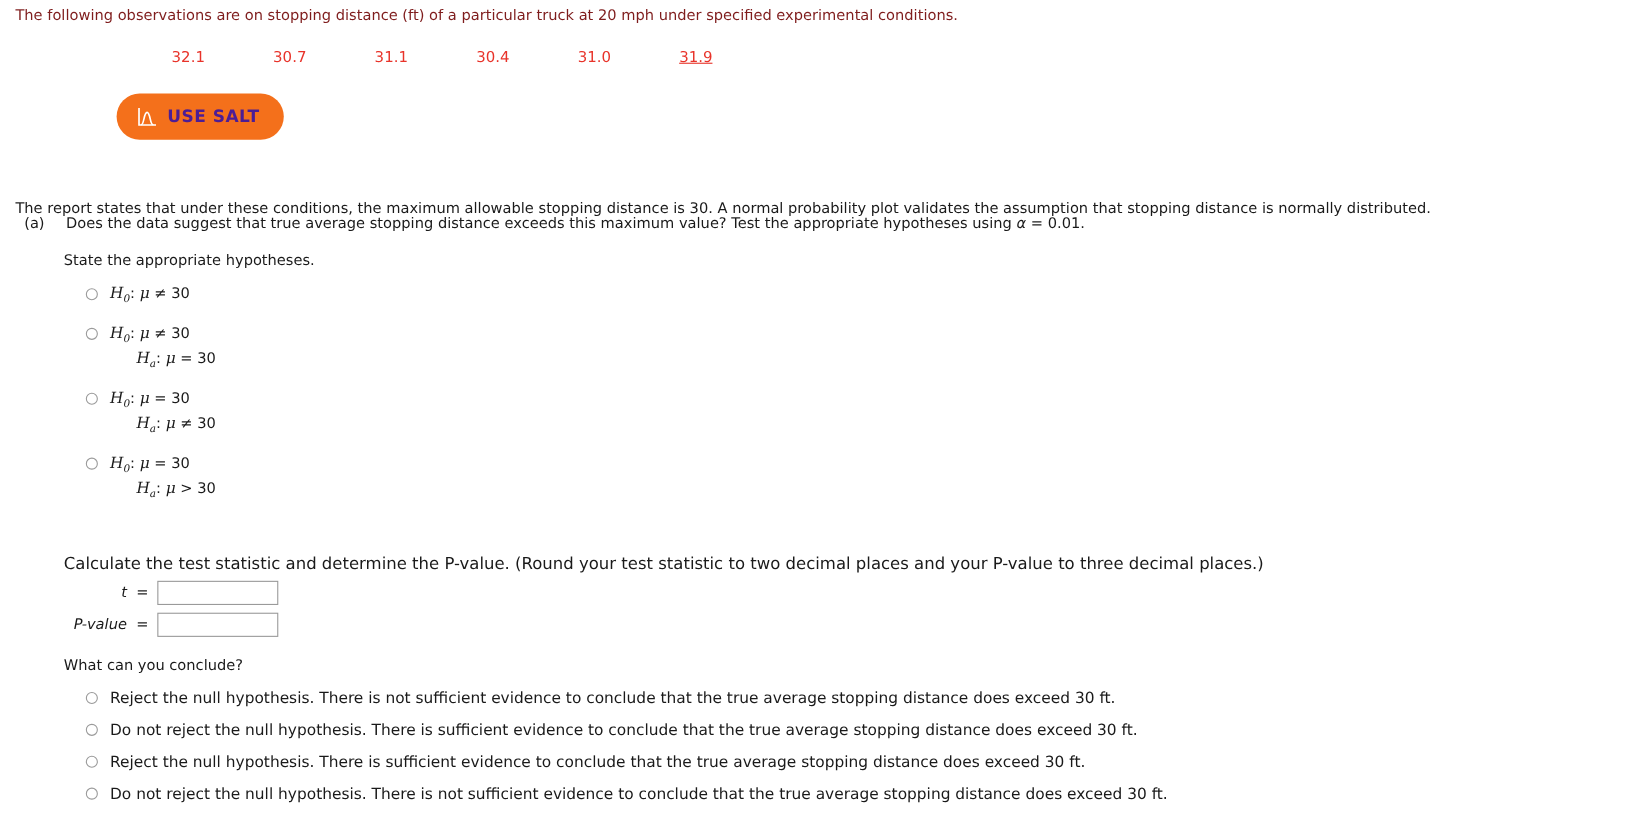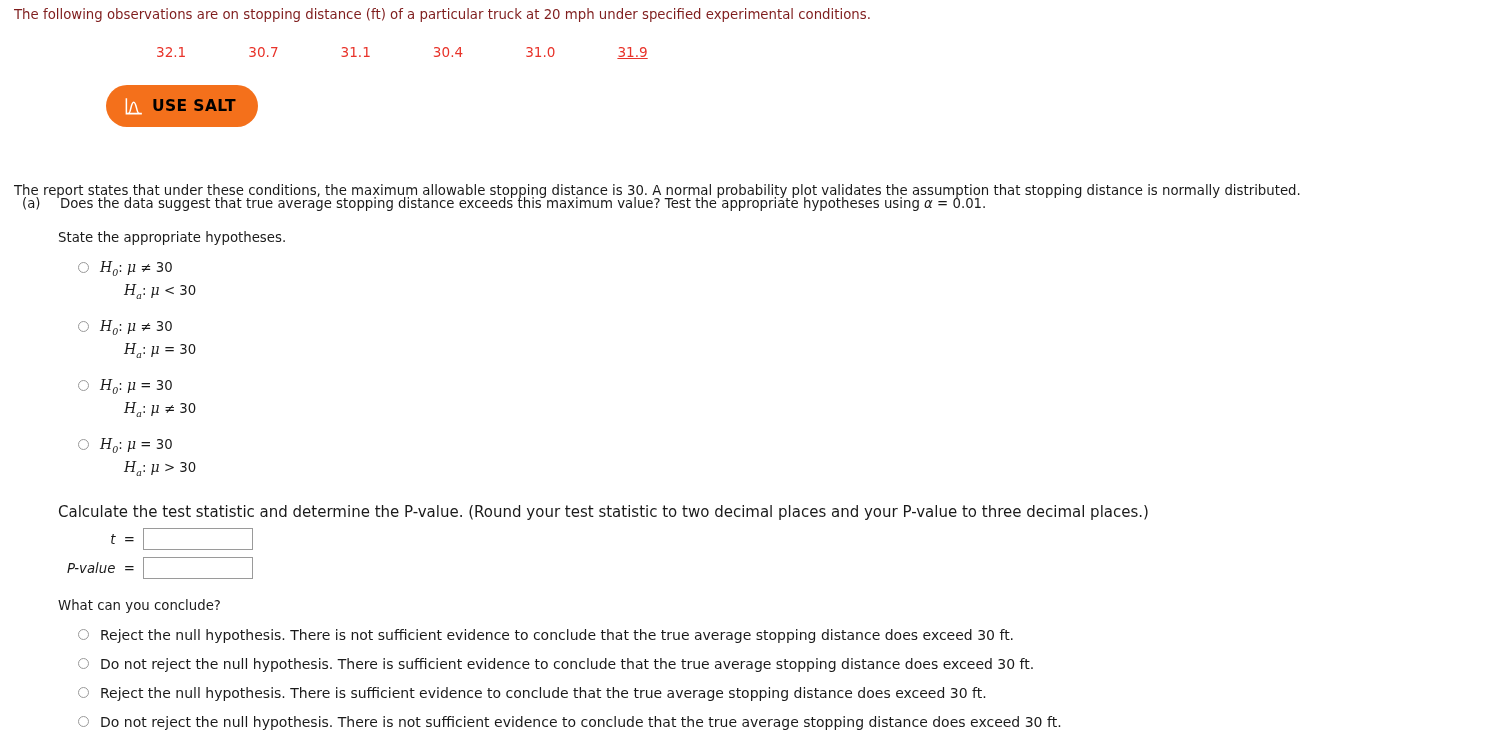--- a/index.html
+++ b/index.html
@@ -43,21 +43,21 @@
   .salt-btn {
     position: absolute;
     left: 106px;
     top: 85px;
     height: 42px;
     box-sizing: border-box;
     padding: 0 22px 0 18px;
     background: #f4701b;
     border: none;
     border-radius: 21px;
-    color: #000000;
+    color: #4c1d95;
     font-family: "DejaVu Sans", sans-serif;
     font-size: 15.5px;
     font-weight: bold;
     letter-spacing: 0.4px;
     display: flex;
     align-items: center;
     gap: 9px;
     cursor: pointer;
   }
   .salt-icon { display: block; width: 19px; height: 19px; }
@@ -219,23 +219,20 @@
 
   <div class="state-hyp">State the appropriate hypotheses.</div>
 
   <div class="hyp-list">
 
     <div class="hyp-opt">
       <span class="radio"></span>
       <div class="hyp-line">
         <span class="hv">H</span><span class="sub">0</span><span>:</span>&nbsp;<span class="mu">μ</span>&nbsp;<span>≠</span>&nbsp;<span>30</span>
       </div>
-      <div class="hyp-line second">
-        <span class="hv">H</span><span class="sub">a</span><span>:</span>&nbsp;<span class="mu">μ</span>&nbsp;<span>&lt;</span>&nbsp;<span>30</span>
-      </div>
     </div>
 
     <div class="hyp-opt">
       <span class="radio"></span>
       <div class="hyp-line">
         <span class="hv">H</span><span class="sub">0</span><span>:</span>&nbsp;<span class="mu">μ</span>&nbsp;<span>≠</span>&nbsp;<span>30</span>
       </div>
       <div class="hyp-line second">
         <span class="hv">H</span><span class="sub">a</span><span>:</span>&nbsp;<span class="mu">μ</span>&nbsp;<span>=</span>&nbsp;<span>30</span>
       </div>

